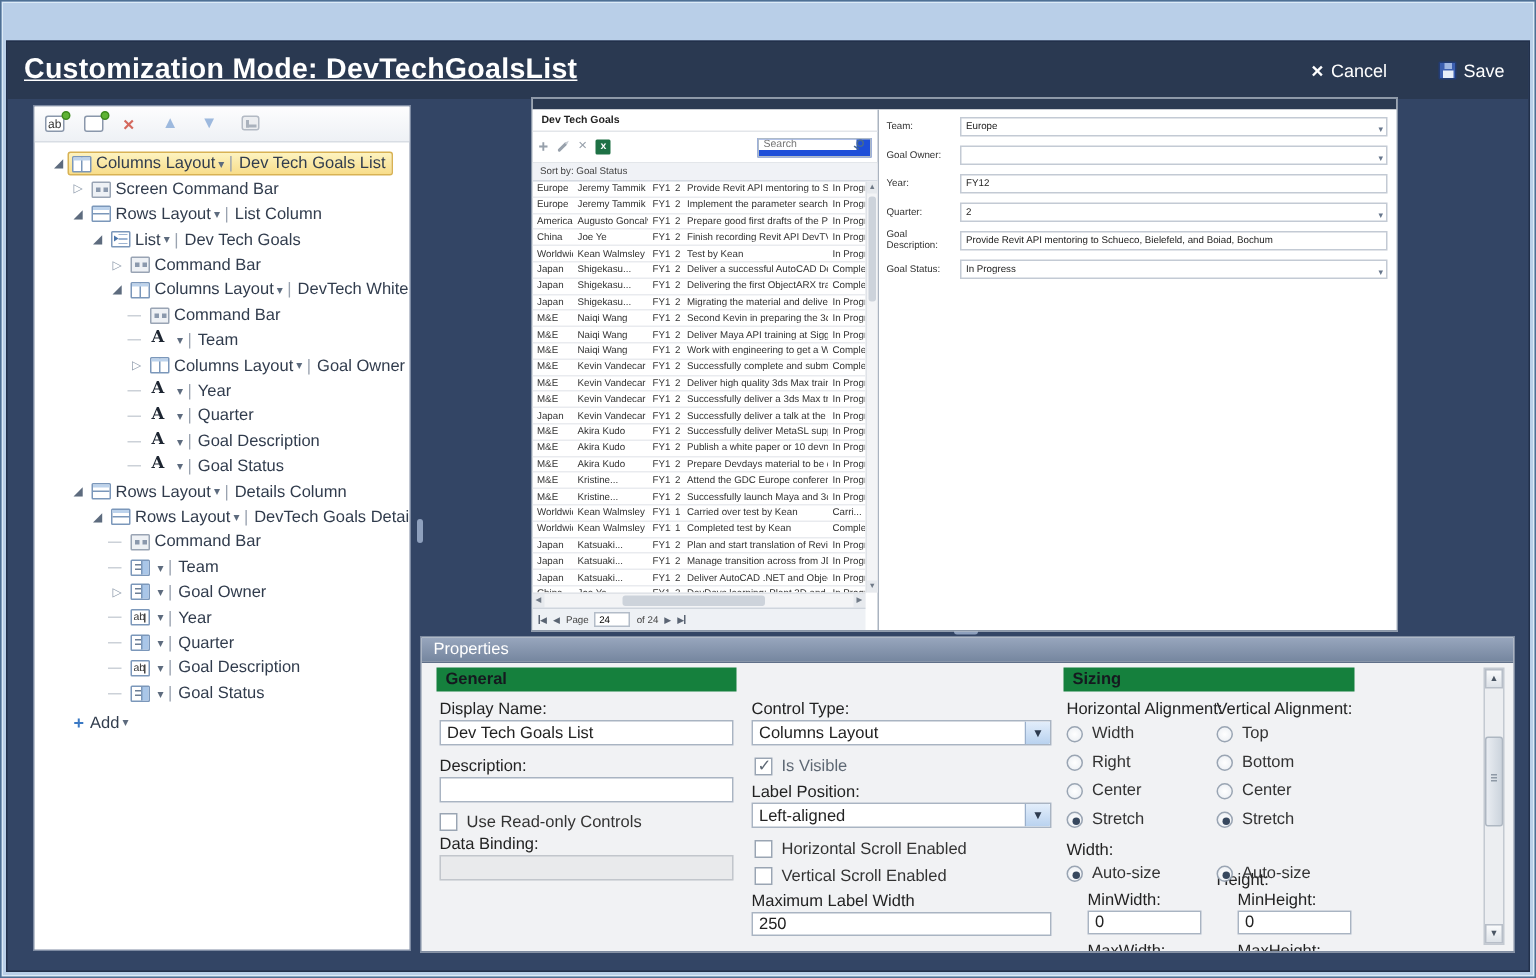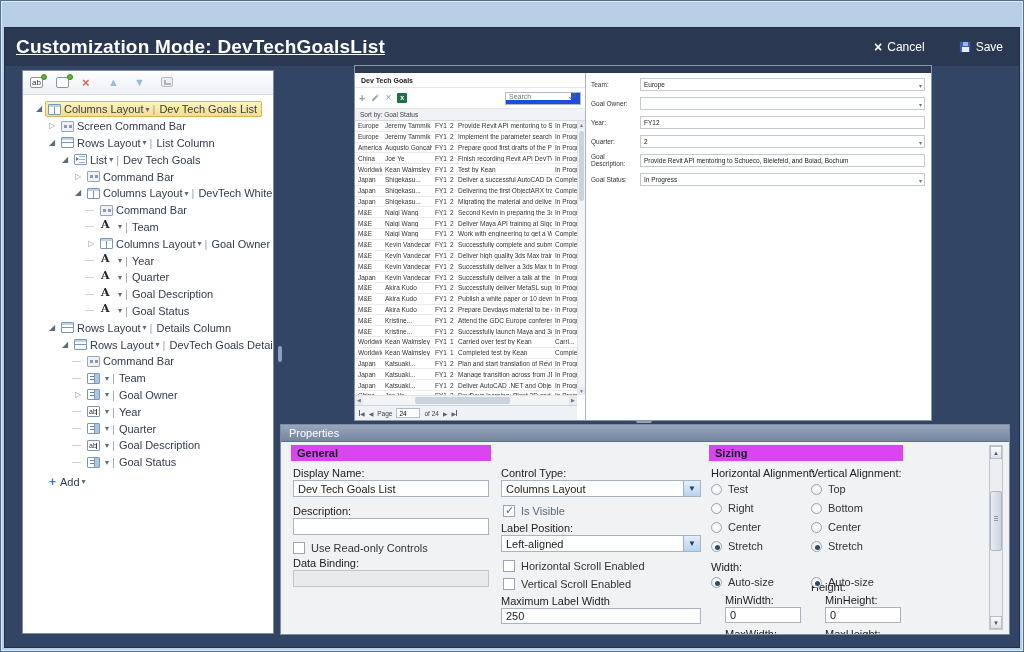--- a/index.html
+++ b/index.html
@@ -119,21 +119,21 @@
   .pv-details{position:absolute;left:231px;top:7px;right:0;bottom:0;background:#fff;}
   .drow{position:absolute;left:0;right:0;height:14px;display:flex;align-items:center;}
   .dlabel{width:54px;flex:0 0 54px;padding-left:5px;font-size:6.5px;color:#333;}
   .dbox{flex:1;margin-right:6px;height:13px;border:1px solid #c3cad4;display:flex;align-items:center;padding:0 3px;font-size:6.5px;color:#222;position:relative;background:#fff;}
   .dbox .dcaret{position:absolute;right:2px;top:3px;font-size:6px;color:#67768c;}
 
   
   .props{position:absolute;left:275px;top:396px;width:730px;height:211px;background:#f1f2f4;border:1px solid #7e8ba0;overflow:hidden;}
   .props-hdr{position:absolute;left:0;top:0;right:0;height:17px;background:linear-gradient(180deg,#98a6bd,#75869f);color:#fff;
     font-size:11px;display:flex;align-items:center;padding-left:8px;border-bottom:1px solid #5f6f88;}
-  .sec-hdr{position:absolute;height:16px;background:#d946ef;font-size:11px;font-weight:bold;color:#15191f;display:flex;align-items:center;padding-left:6px;}
+  .sec-hdr{position:absolute;height:16px;background:#15803d;font-size:11px;font-weight:bold;color:#15191f;display:flex;align-items:center;padding-left:6px;}
   .plabel{position:absolute;font-size:11px;color:#222;white-space:nowrap;}
   .pinput{position:absolute;height:17px;border:1px solid #a9b4c2;background:#fff;font-size:11px;padding:0 4px;font-family:"Liberation Sans",sans-serif;color:#222;}
   .pinput:disabled,.pinput.disabled{background:#e9eaec;border-color:#c2c6cc;color:#777;}
   .combo{position:absolute;height:17px;border:1px solid #a9b4c2;background:#fff;display:flex;align-items:center;}
   .combo .cval{flex:1;font-size:11px;color:#222;padding-left:4px;overflow:hidden;white-space:nowrap;}
   .combo .cbtn{width:17px;height:100%;border-left:1px solid #9ab0cc;background:linear-gradient(180deg,#e3eefb,#b9d2ef);
     display:flex;align-items:center;justify-content:center;font-size:8px;color:#2c3a4e;border-radius:0 1px 1px 0;}
   .chkrow{position:absolute;display:flex;align-items:center;gap:6px;}
   .chk{width:12px;height:12px;border:1px solid #9aa5b3;background:#fff;position:relative;flex:0 0 12px;}
   .chk.on::after{content:"✓";position:absolute;left:1px;top:-2px;font-size:11px;color:#5e6874;}
@@ -724,21 +724,21 @@
       </span>
       <span class="plabel" style="left:220px;top:170px;">Maximum Label Width</span>
       <input class="pinput" style="left: 220px; top: 183px; width: 200px; height: 16px;" value="250">
 
       
       <div class="sec-hdr" style="left:428px;top:20px;width:194px;">Sizing</div>
       <span class="plabel" style="left:430px;top:42px;">Horizontal Alignment:</span>
       <span class="plabel" style="left:530px;top:42px;">Vertical Alignment:</span>
       <span id="h-align"><span class="radrow" style="left: 430px; top: 58px;">
             <span class="rad"></span>
-            <span class="radlabel">Test</span>
+            <span class="radlabel">Width</span>
           </span><span class="radrow" style="left: 430px; top: 77px;">
             <span class="rad"></span>
             <span class="radlabel">Right</span>
           </span><span class="radrow" style="left: 430px; top: 96px;">
             <span class="rad"></span>
             <span class="radlabel">Center</span>
           </span><span class="radrow" style="left: 430px; top: 115px;">
             <span class="rad on"></span>
             <span class="radlabel">Stretch</span>
           </span></span>

